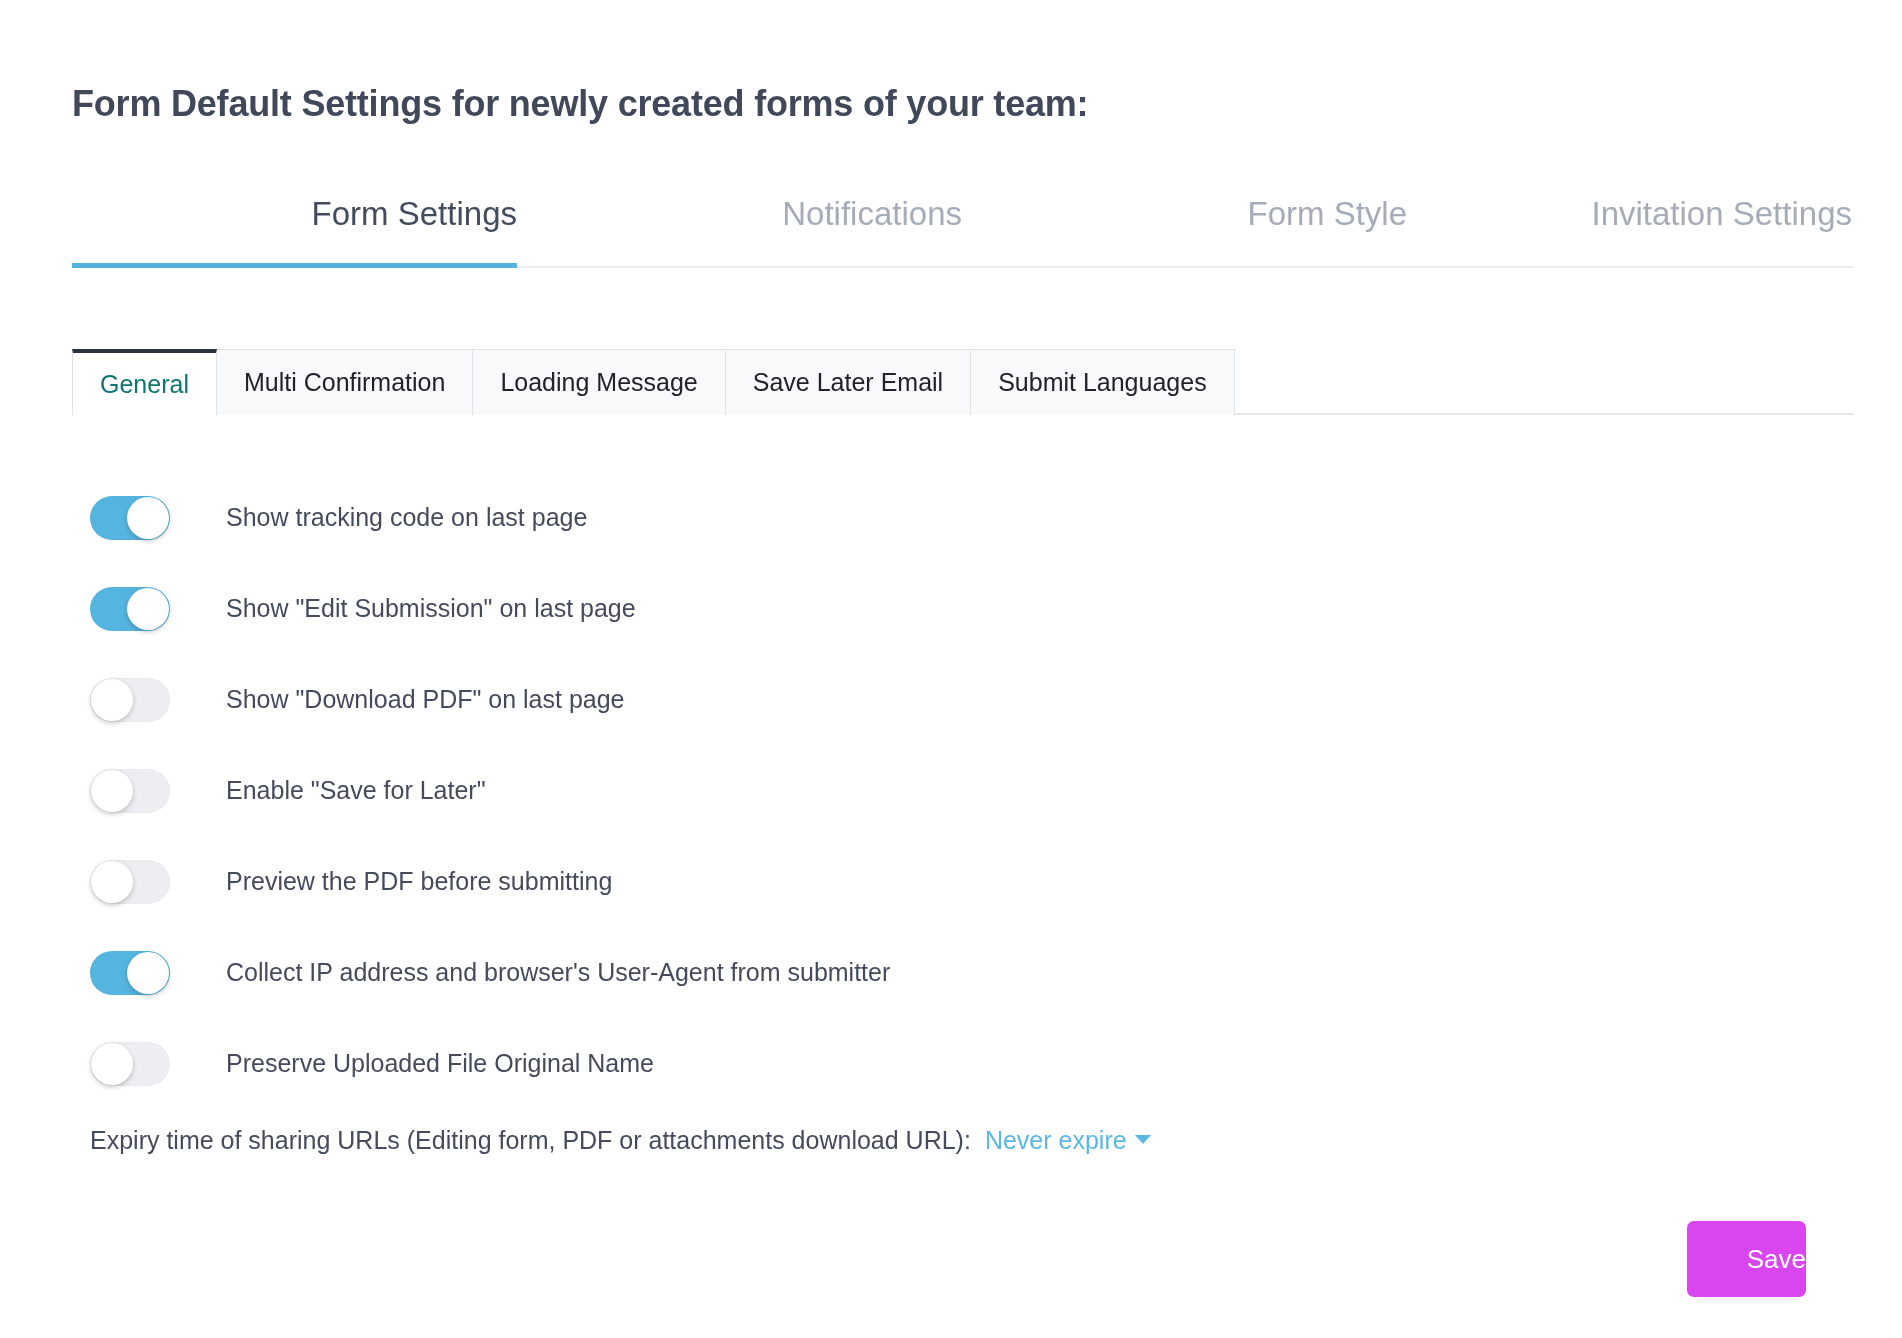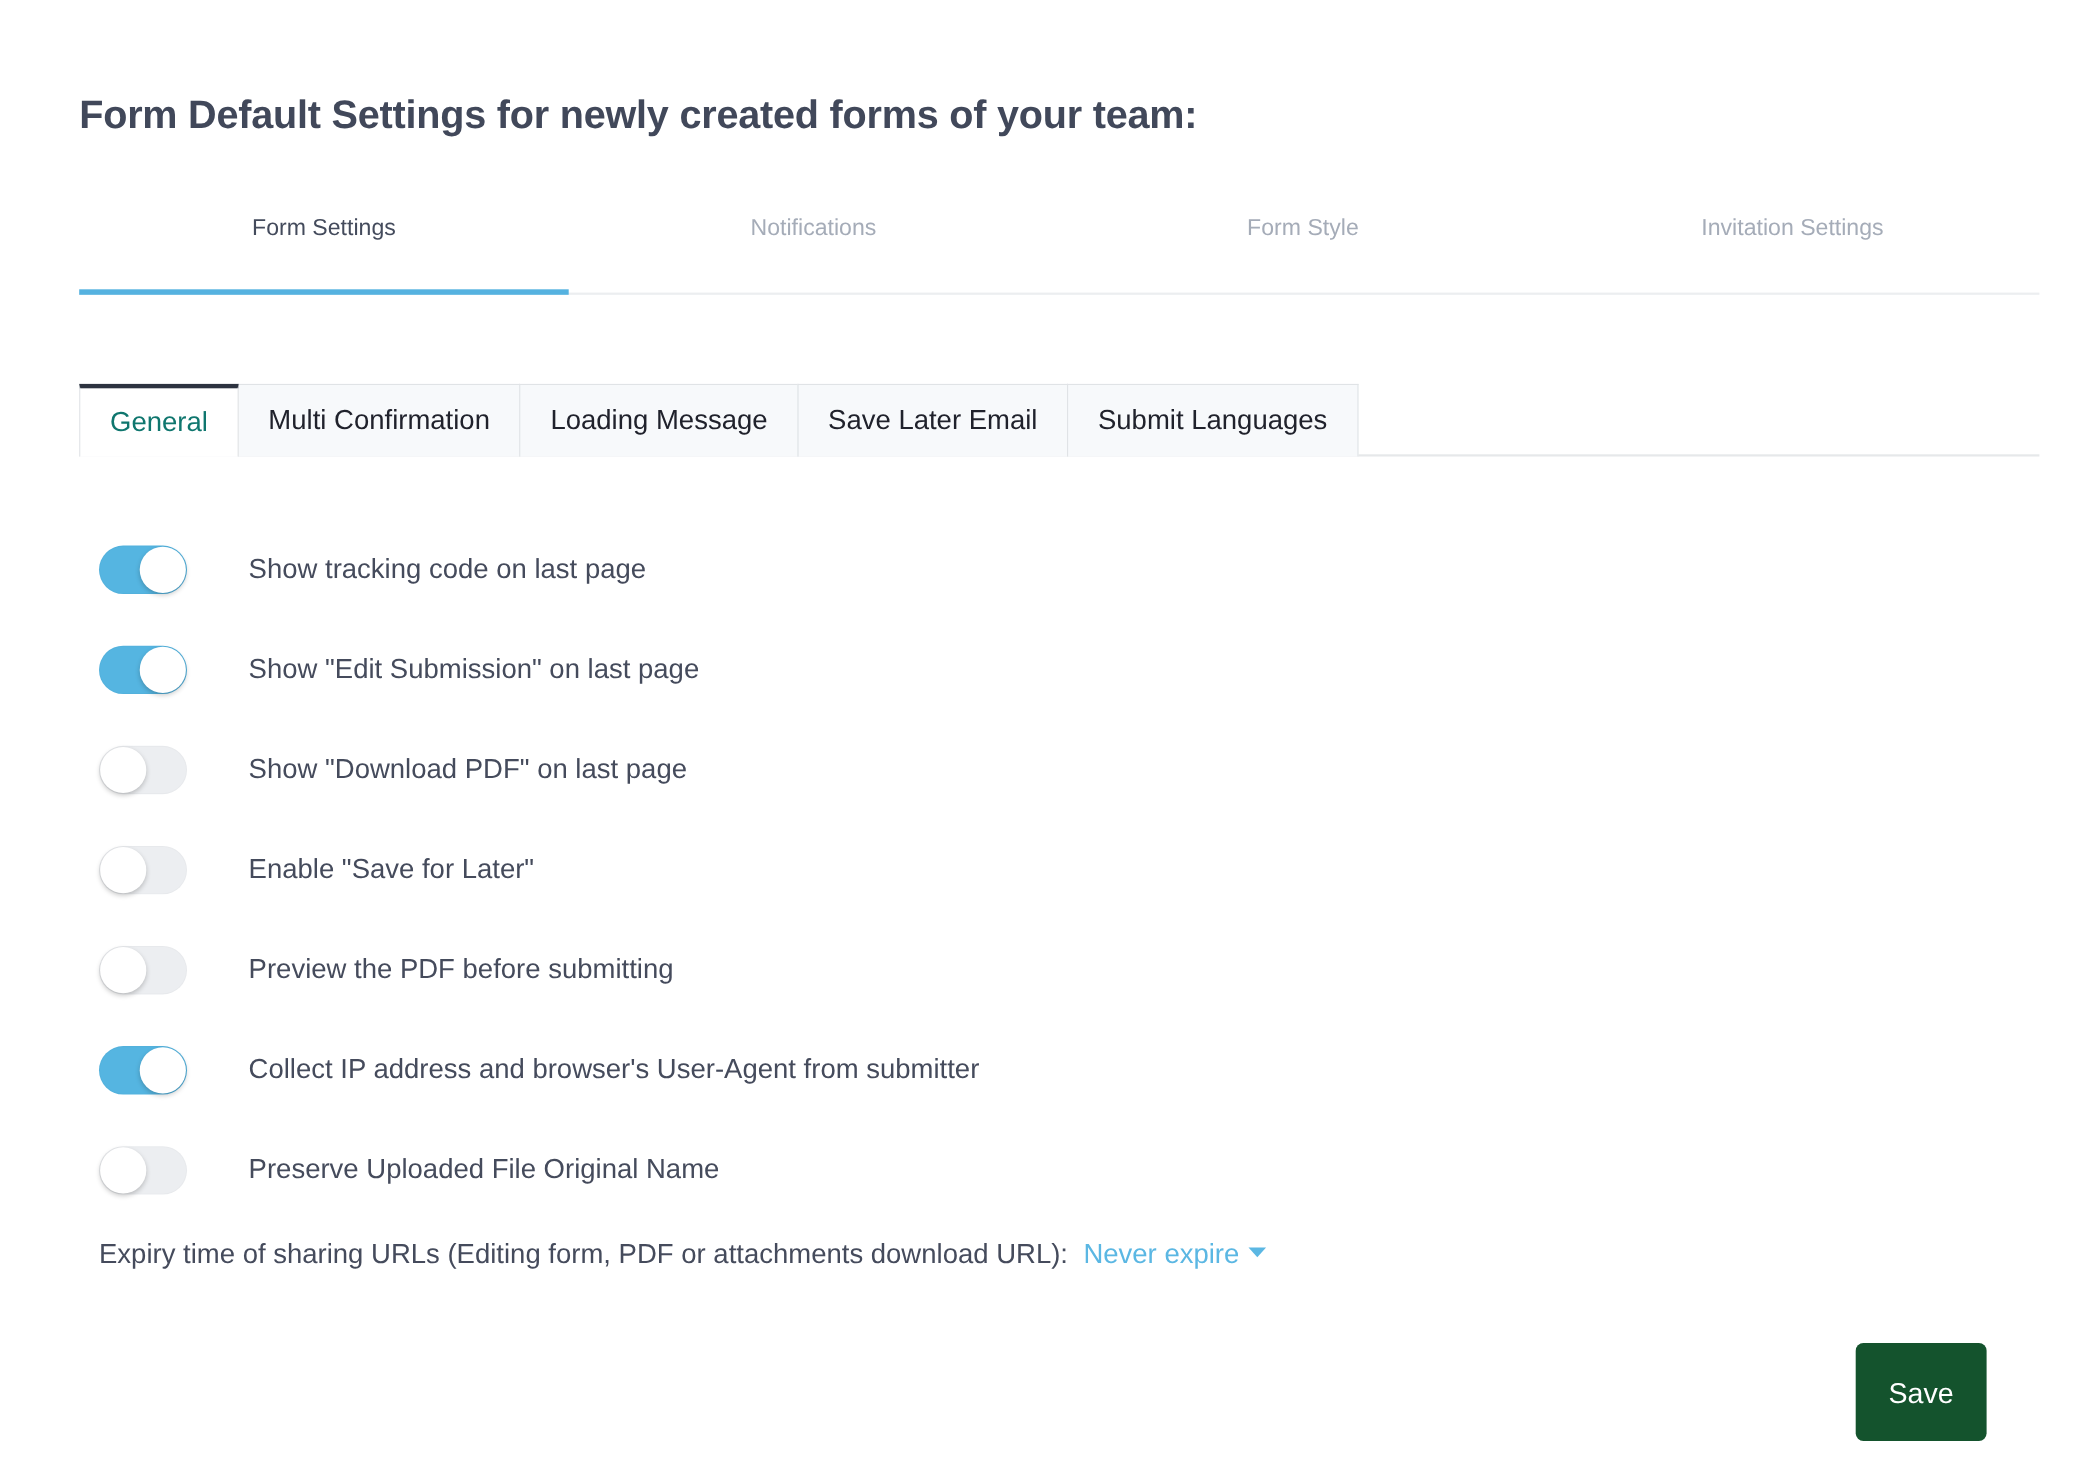--- a/index.html
+++ b/index.html
@@ -41,22 +41,22 @@
     left: 72px;
     top: 192px;
     width: 1782px;
     height: 76px;
     border-bottom: 2px solid #eceef0;
     box-sizing: border-box;
     display: flex;
   }
   .main-tab {
     flex: 0 0 445px;
-    text-align: center;
-    font-size: 21px;
+    text-align: right;
+    font-size: 33px;
     color: #a5acb8;
     line-height: 1;
     padding-top: 5px;
     cursor: pointer;
     position: relative;
     box-sizing: border-box;
     white-space: nowrap;
   }
   .main-tab.active {
     color: #444b5c;
@@ -194,31 +194,31 @@
     position: relative;
     top: -3px;
   }
 
   
   .save-button {
     position: absolute;
     left: 1687px;
     top: 1221px;
     width: 119px;
-    height: 89px;
+    height: 76px;
     border: none;
     border-radius: 7px;
-    background: #14532d;
+    background: #d946ef;
     color: #ffffff;
     font-size: 26px;
     font-family: "Liberation Sans", sans-serif;
     cursor: pointer;
     padding: 0;
     line-height: 76px;
-    text-align: center;
+    text-align: right;
   }
 </style>
 </head>
 <body>
 
 <div class="page">
 
   <div class="page-title">Form Default Settings for newly created forms of your team:</div>
 
   <div class="main-tabs">

